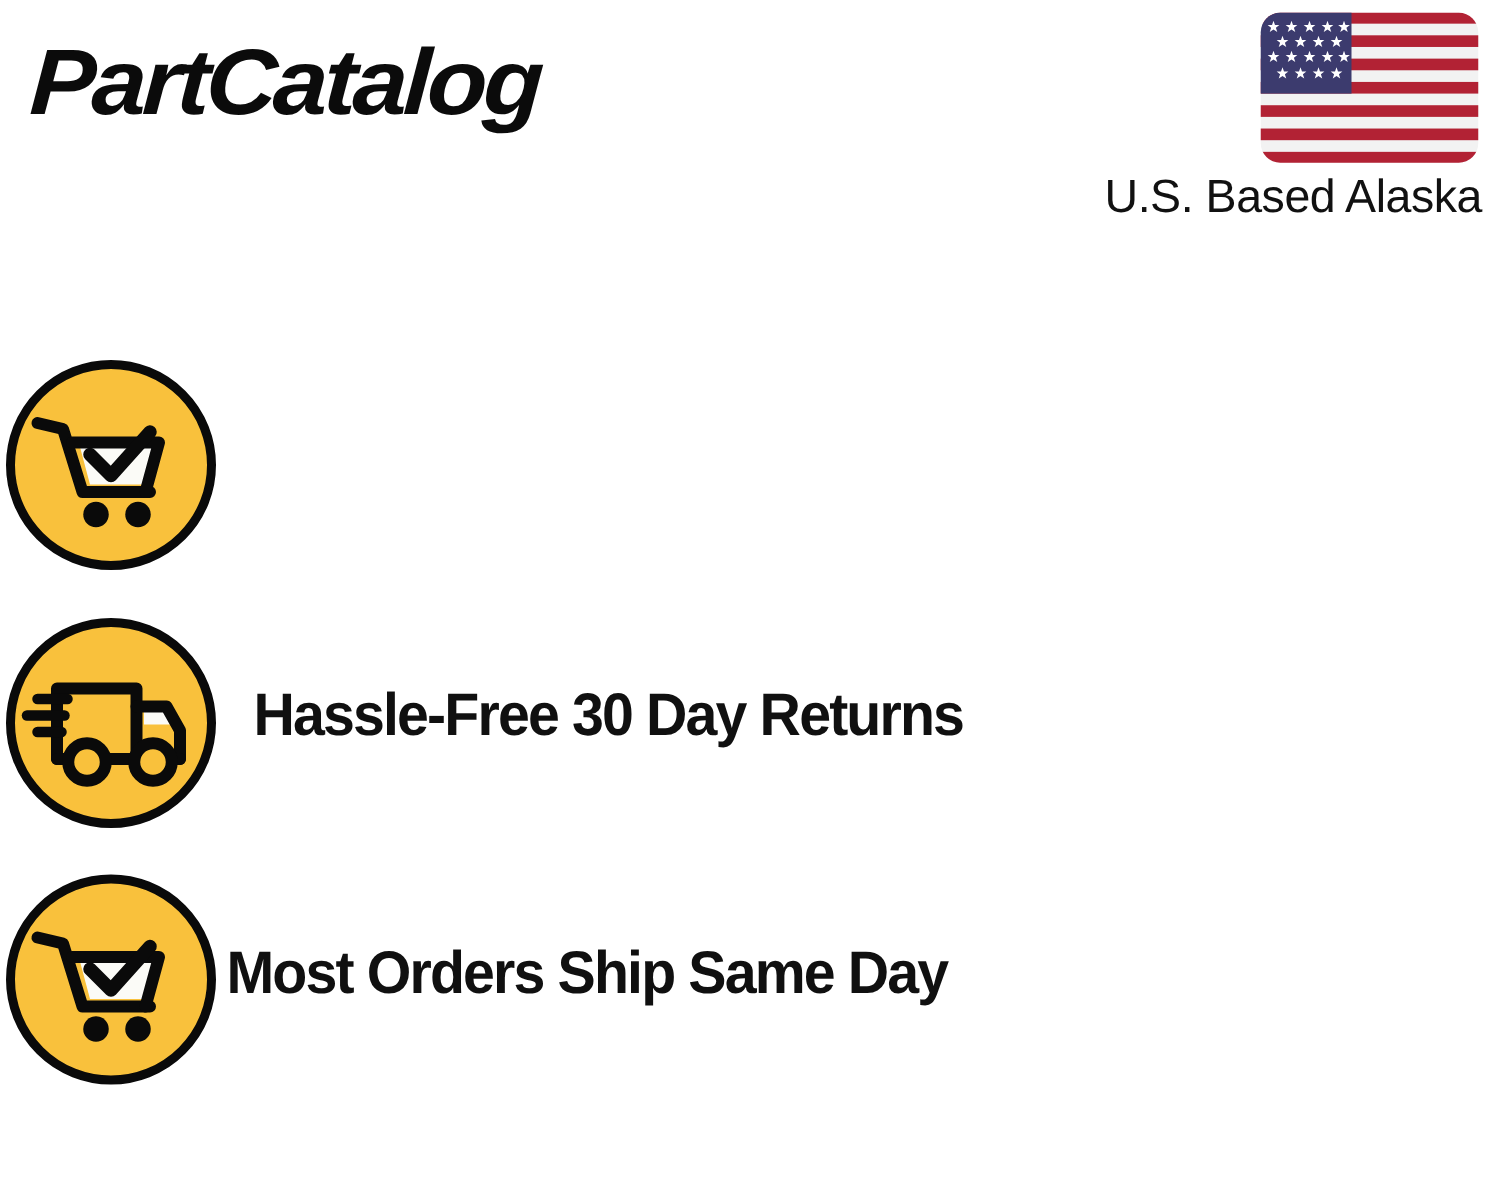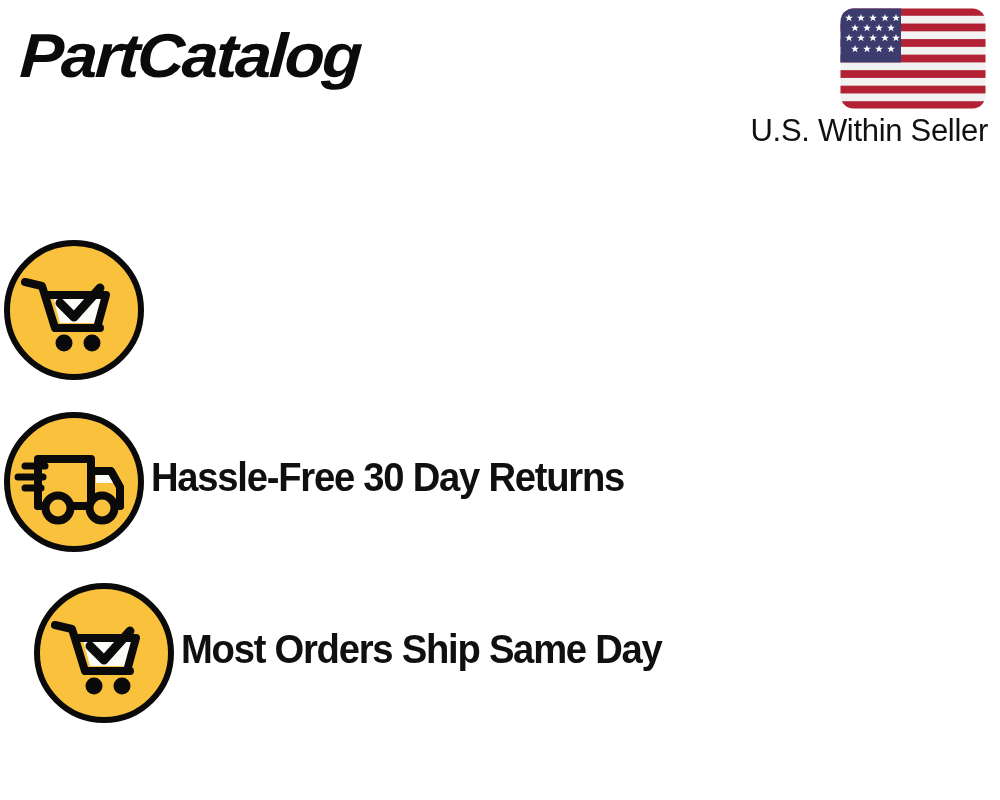--- a/index.html
+++ b/index.html
@@ -158,23 +158,23 @@
 
   
   #row-shipping { height: 176px; }
   #row-shipping .feature-icon { padding-top: 5px; }
   #row-shipping .feature-text { padding-top: 4px; }
   #row-shipping .subline-first { margin-top: 3px; }
   #row-shipping .subline-bold { margin-top: 18px; }
 
   #row-returns { height: 172px; }
   #row-returns .feature-icon { padding-top: 1px; }
-  #row-returns .feature-text { padding-top: 46px; }
-
-  #row-sameday { height: 170px; padding-left: 30px; }
+  #row-returns .feature-text { padding-top: 46px; margin-left: 18px; }
+
+  #row-sameday { height: 170px; }
   #row-sameday .feature-icon { padding-top: 0px; }
   #row-sameday .feature-text { padding-top: 46px; }
 </style>
 </head>
 <body>
 
 <div id="header">
 
   <div id="brand">
     <span id="brand-wordmark">PartCatalog</span>
@@ -223,21 +223,21 @@
             <use href="#starShape" x="56" y="30"></use>
 
             <use href="#starShape" x="15" y="41"></use>
             <use href="#starShape" x="27" y="41"></use>
             <use href="#starShape" x="39" y="41"></use>
             <use href="#starShape" x="51" y="41"></use>
           </g>
         </g>
       </svg>
     </div>
-    <span id="seller-label">U.S. Within Seller</span>
+    <span id="seller-label">U.S. Based Alaska</span>
   </div>
 </div>
 
 <div id="features">
 
   <div class="feature-row" id="row-shipping">
     <div class="feature-icon">
       <svg class="icon-circle" viewBox="0 0 146 146" xmlns="http://www.w3.org/2000/svg">
         <circle cx="73" cy="73" r="67" fill="#f9c13c" stroke="#0a0a0a" stroke-width="6"></circle>
 

